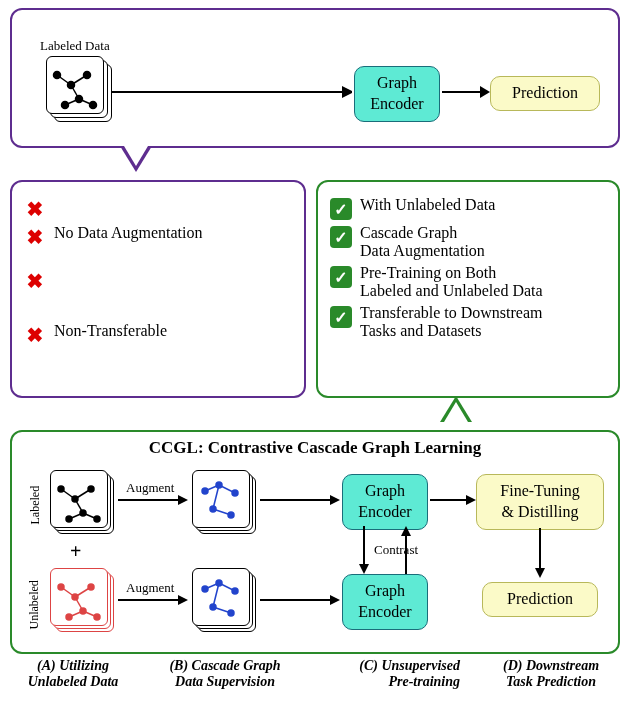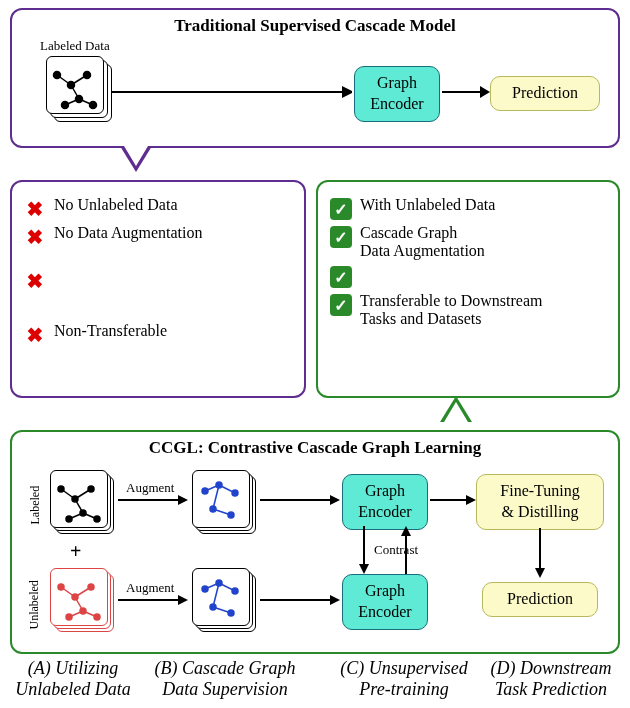--- a/index.html
+++ b/index.html
@@ -4,21 +4,21 @@
 <style>
 * { box-sizing: border-box; margin: 0; padding: 0; }
 body { font-family: Georgia, 'Times New Roman', serif; background: #fff; width: 630px; height: 708px; position: relative; }
 
 .panel { position: absolute; border: 2.5px solid; border-radius: 12px; background: #fff; }
 .panel-purple { border-color: #5e2d8f; }
 .panel-green { border-color: #2a8a2a; }
 
 .title { text-align: center; font-weight: bold; font-size: 17px; }
 .label-sm { font-size: 13px; }
-.label-it { font-style: italic; font-size: 18px; font-weight: normal; text-align: center; }
+.label-it { font-style: italic; font-size: 14px; font-weight: bold; text-align: center; }
 
 .stack { position: absolute; }
 .card { position: absolute; width: 58px; height: 58px; border: 1.5px solid #000; border-radius: 6px; background: #fff; }
 
 .node-box { position: absolute; border-radius: 10px; padding: 6px 10px; text-align: center; font-size: 16px; line-height: 1.3; }
 .box-cyan { background: #5eead4; border: 1.5px solid #1a6d7a; }
 .box-yellow { background: #fbfac8; border: 1.5px solid #b8b85a; }
 
 .list-row { display: flex; align-items: flex-start; margin: 4px 0; font-size: 16px; }
 .mark { width: 22px; height: 22px; margin-right: 8px; margin-top: 2px; flex-shrink: 0; display: flex; align-items: center; justify-content: center; border-radius: 4px; font-weight: bold; font-size: 16px; }
@@ -32,21 +32,20 @@
 .arrow-up-green::after { content: ''; position: absolute; bottom: -26px; left: -12px; width: 0; height: 0; border-left: 12px solid transparent; border-right: 12px solid transparent; border-bottom: 20px solid #fff; }
 
 .rot-label { position: absolute; transform: rotate(-90deg); transform-origin: center; font-size: 12px; }
 
 svg.graph { position: absolute; }
 </style>
 </head>
 <body>
 
 <div class="panel panel-purple" style="left:10px; top:8px; width:610px; height:140px;">
-  <div class="title" style="margin-top:6px;">Traditional Supervised Cascade Model</div>
   <div class="label-sm" style="position:absolute; left:28px; top:28px;">Labeled Data</div>
 
   <div class="stack" style="left:34px; top:46px;">
     <div class="card" style="left:8px; top:8px;"></div>
     <div class="card" style="left:4px; top:4px;"></div>
     <div class="card" style="left:0; top:0;">
       <svg class="graph" width="58" height="58">
         <g stroke="#000" stroke-width="1.5" fill="#000">
           <line x1="10" y1="18" x2="24" y2="28"></line>
             <line x1="24" y1="28" x2="40" y2="18"></line>
@@ -75,21 +74,20 @@
     <polygon points="38,4 48,10 38,16" fill="#000"></polygon>
   </svg>
   <div class="node-box box-yellow" style="left:478px; top:66px; width:110px;"><span>Prediction</span></div>
 </div>
 
 <div class="arrow-down arrow-down-purple" style="left:120px; top:146px;"></div>
 
 <div class="panel panel-purple" style="left:10px; top:180px; width:296px; height:218px; padding:10px 12px;">
   <div class="list-row">
       <span class="mark mark-x">✖</span>
-      <span>No Unlabeled Data</span>
     </div>
   <div class="list-row">
       <span class="mark mark-x">✖</span>
       <span>No Data Augmentation</span>
     </div>
   <div class="list-row" style="margin-top:20px;">
       <span class="mark mark-x">✖</span>
     </div>
   <div class="list-row" style="margin-top:30px;">
       <span class="mark mark-x">✖</span>
@@ -102,20 +100,22 @@
       <span class="mark mark-c">✓</span>
       <span>With Unlabeled Data</span>
     </div>
   <div class="list-row">
       <span class="mark mark-c">✓</span>
       <span style="white-space:pre-line;">Cascade Graph
 Data Augmentation</span>
     </div>
   <div class="list-row">
       <span class="mark mark-c">✓</span>
+      <span style="white-space:pre-line;">Pre-Training on Both
+Labeled and Unlabeled Data</span>
     </div>
   <div class="list-row">
       <span class="mark mark-c">✓</span>
       <span style="white-space:pre-line;">Transferable to Downstream
 Tasks and Datasets</span>
     </div>
 </div>
 
 <div class="arrow-down arrow-up-green" style="left:440px; top:396px;"></div>
 
@@ -256,16 +256,16 @@
     <line x1="8" y1="0" x2="8" y2="40" stroke="#000" stroke-width="2"></line>
     <polygon points="3,40 8,50 13,40" fill="#000"></polygon>
   </svg>
   <div class="node-box box-yellow" style="left:470px; top:150px; width:116px;"><span>Prediction</span></div>
 </div>
 
 <div class="label-it" style="position:absolute; left:8px; top:658px; width:130px; white-space:pre-line;">(A) Utilizing
 Unlabeled Data</div>
 <div class="label-it" style="position:absolute; left:140px; top:658px; width:170px; white-space:pre-line;">(B) Cascade Graph
 Data Supervision</div>
-<div class="label-it" style="position:absolute; left:324px; top:658px; width:160px; white-space:pre-line;">(C) Unsupervised
+<div class="label-it" style="position:absolute; left:300px; top:658px; width:160px; white-space:pre-line;text-align:right;">(C) Unsupervised
 Pre-training</div>
 <div class="label-it" style="position:absolute; left:476px; top:658px; width:150px; white-space:pre-line;">(D) Downstream
 Task Prediction</div>
 
 </body></html>

